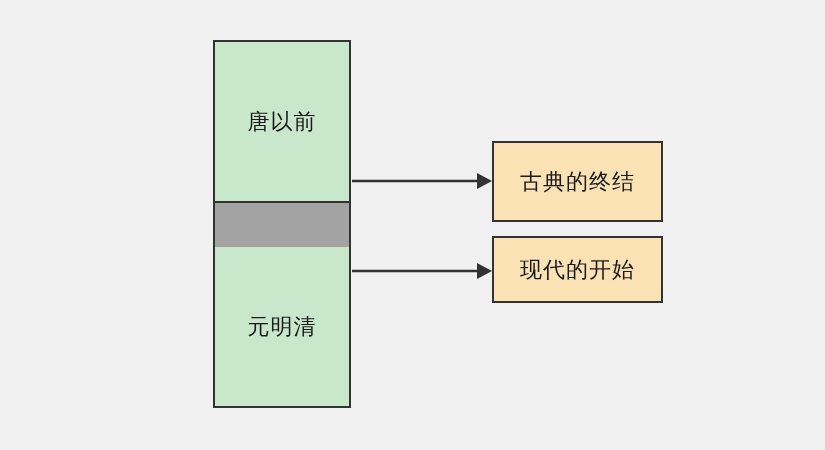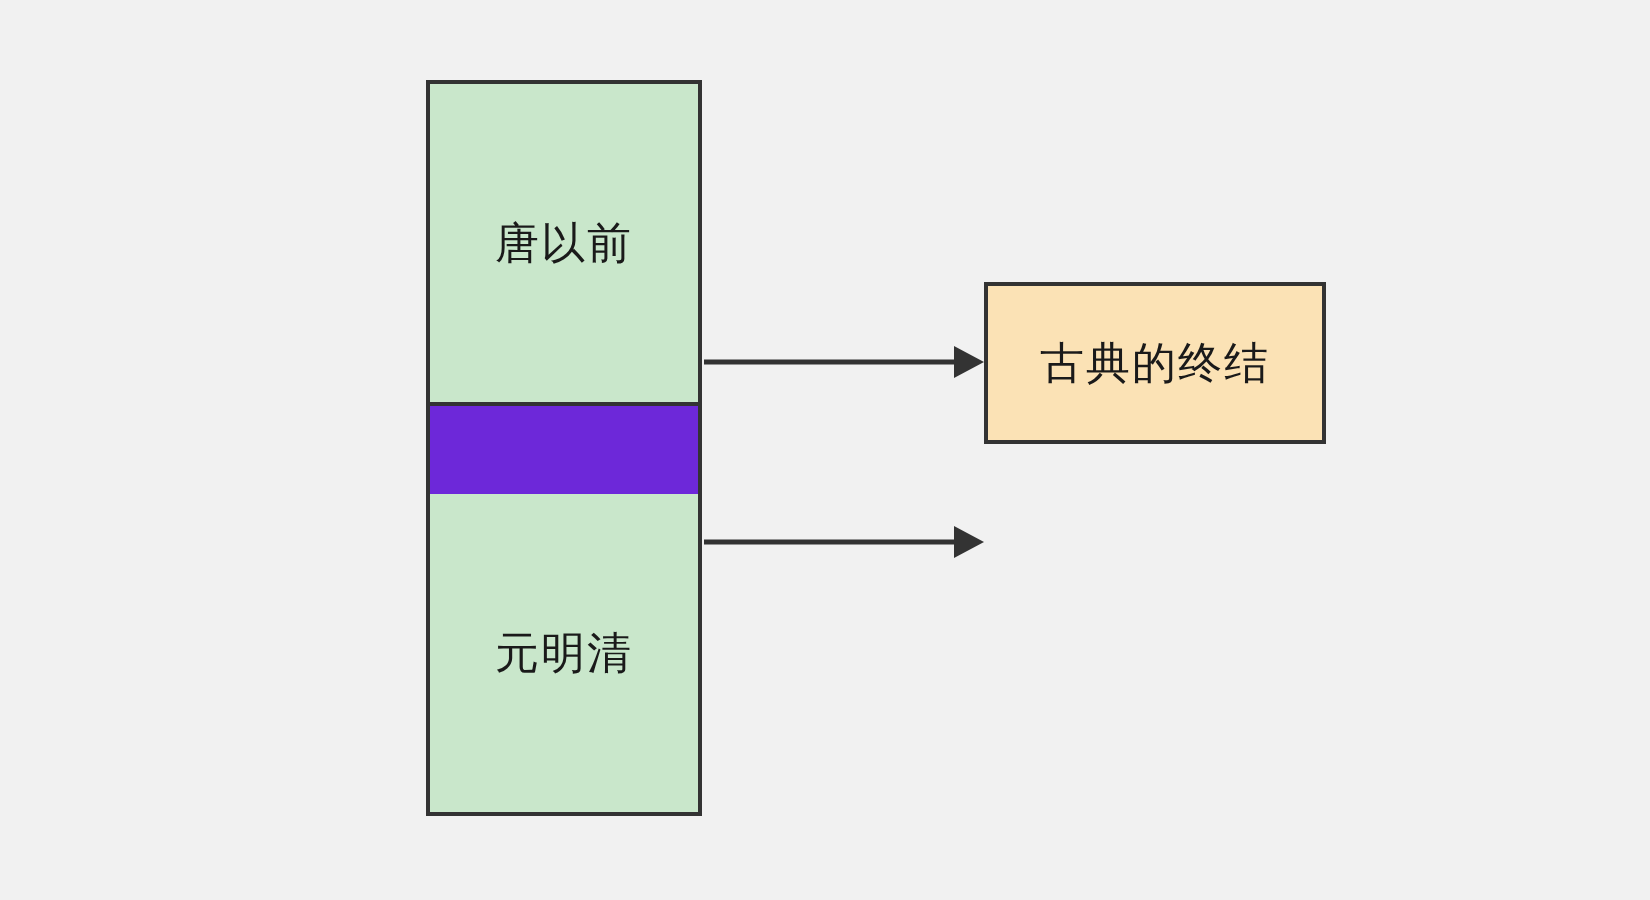--- a/index.html
+++ b/index.html
@@ -23,21 +23,21 @@
   .timeline-column {
     position: absolute;
     left: 213px;
     top: 40px;
     width: 138px;
     height: 368px;
     border: 2px solid #333333;
     box-sizing: border-box;
     display: flex;
     flex-direction: column;
-    background: #6d28d9;
+    background: #a3a3a3;
   }
   .era-cell {
     flex: 1 1 0;
     background: #C9E7CB;
     display: flex;
     align-items: center;
     justify-content: center;
     border-bottom: 2px solid #333333;
     box-sizing: border-box;
     color: #1A1A1A;
@@ -95,20 +95,23 @@
       <span>唐以前</span>
     </div>
     <div class="era-cell">
       <span>元明清</span>
     </div>
   </div>
 
   <div class="outcome-box" id="outcome-box-1">
     <span>古典的终结</span>
   </div>
+  <div class="outcome-box" id="outcome-box-2">
+    <span>现代的开始</span>
+  </div>
 
   <svg class="arrow-layer" viewBox="0 0 825 450">
     <g>
       <line x1="352" y1="181" x2="477" y2="181" stroke="#333333" stroke-width="2.5"></line>
       <polygon points="477,173 492,181 477,189" fill="#333333"></polygon>
     </g>
     <g>
       <line x1="352" y1="271" x2="477" y2="271" stroke="#333333" stroke-width="2.5"></line>
       <polygon points="477,263 492,271 477,279" fill="#333333"></polygon>
     </g>

